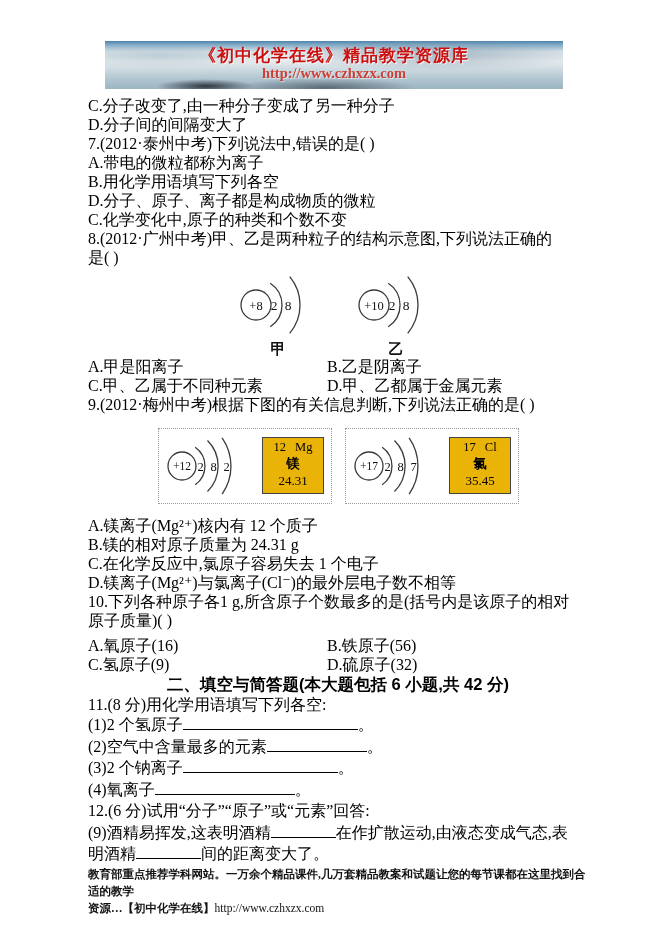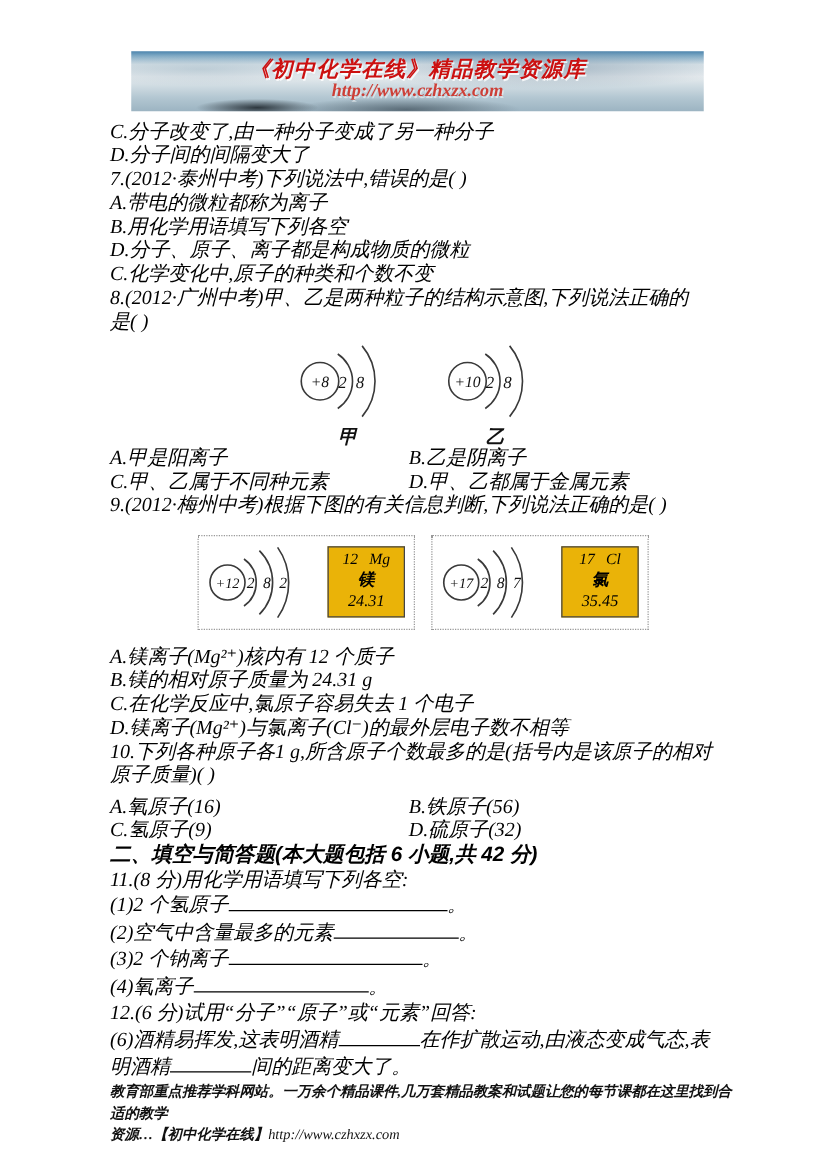--- a/index.html
+++ b/index.html
@@ -1,17 +1,17 @@
 <!DOCTYPE html>
 <html><head>
 <meta charset="utf-8">
 <style>
   html,body{margin:0;padding:0;background:#ffffff;}
   .page{position:relative;width:662px;height:936px;background:#fff;overflow:hidden;
-        font-family:"Liberation Serif","DejaVu Serif",serif;color:#000;font-style:italic;}
+        font-family:"Liberation Serif","DejaVu Serif",serif;color:#000;}
 
   
   .banner{position:absolute;left:105px;top:41px;width:458px;height:48px;
     background:
       radial-gradient(ellipse 70px 10px at 22% 94%, rgba(25,32,38,0.85), transparent 70%),
       radial-gradient(ellipse 130px 14px at 48% 97%, rgba(35,48,58,0.55), transparent 70%),
       radial-gradient(ellipse 230px 26px at 72% 28%, rgba(120,145,165,0.55), transparent 65%),
       radial-gradient(ellipse 180px 20px at 12% 30%, rgba(150,175,190,0.45), transparent 65%),
       linear-gradient(180deg,#4c84ad 0%,#7ba7c3 7%,#d9e3e9 22%,#e6ebee 42%,#ccd9e0 60%,#b2c6d1 78%,#9cb4c2 100%);
   }
@@ -21,21 +21,21 @@
   .banner-url{position:absolute;left:0;top:24px;width:100%;text-align:center;
     color:rgba(205,45,35,0.9);font-weight:bold;font-size:14.5px;
     text-shadow:1px 1px 0 rgba(255,255,255,0.5);}
 
   
   .body-text{position:absolute;left:88px;top:96px;width:500px;
     font-size:16px;line-height:19px;}
   .line{height:19px;white-space:nowrap;}
   .colA{display:inline-block;width:239px;}
   .sect{height:21px;line-height:21px;font-weight:bold;font-size:16.5px;
-        font-family:"Liberation Sans","DejaVu Sans",sans-serif;}
+        font-family:"Liberation Sans","DejaVu Sans",sans-serif;text-align:center;}
   .fillrow{height:21.5px;line-height:21.5px;}
   .mt6{margin-top:6px;}
   .blank{display:inline-block;border-bottom:1px solid #000;height:13px;}
   .w175{width:175px;} .w100{width:100px;} .w155{width:155px;} .w140{width:140px;} .w65{width:65px;}
 
   
   .diagram-q8{position:relative;height:90px;}
   .atom-svg{position:absolute;top:0;}
   .atom-svg circle{fill:none;stroke:#3a3a3a;stroke-width:1.3;}
   .atom-svg path{fill:none;stroke:#3a3a3a;stroke-width:1.3;}
@@ -185,21 +185,21 @@
     </div>
     <div class="fillrow">
       <span>(3)2 个钠离子</span><span class="blank w155"></span><span>。</span>
     </div>
     <div class="fillrow">
       <span>(4)氧离子</span><span class="blank w140"></span><span>。</span>
     </div>
 
     <div class="fillrow">12.(6 分)试用“分子”“原子”或“元素”回答:</div>
     <div class="fillrow">
-      <span>(6)酒精易挥发,这表明酒精</span><span class="blank w65"></span><span>在作扩散运动,由液态变成气态,表</span>
+      <span>(9)酒精易挥发,这表明酒精</span><span class="blank w65"></span><span>在作扩散运动,由液态变成气态,表</span>
     </div>
     <div class="fillrow">
       <span>明酒精</span><span class="blank w65"></span><span>间的距离变大了。</span>
     </div>
 
   </div>
 
   <div class="footer">
     <div>教育部重点推荐学科网站。一万余个精品课件,几万套精品教案和试题让您的每节课都在这里找到合适的教学</div>
     <div>

